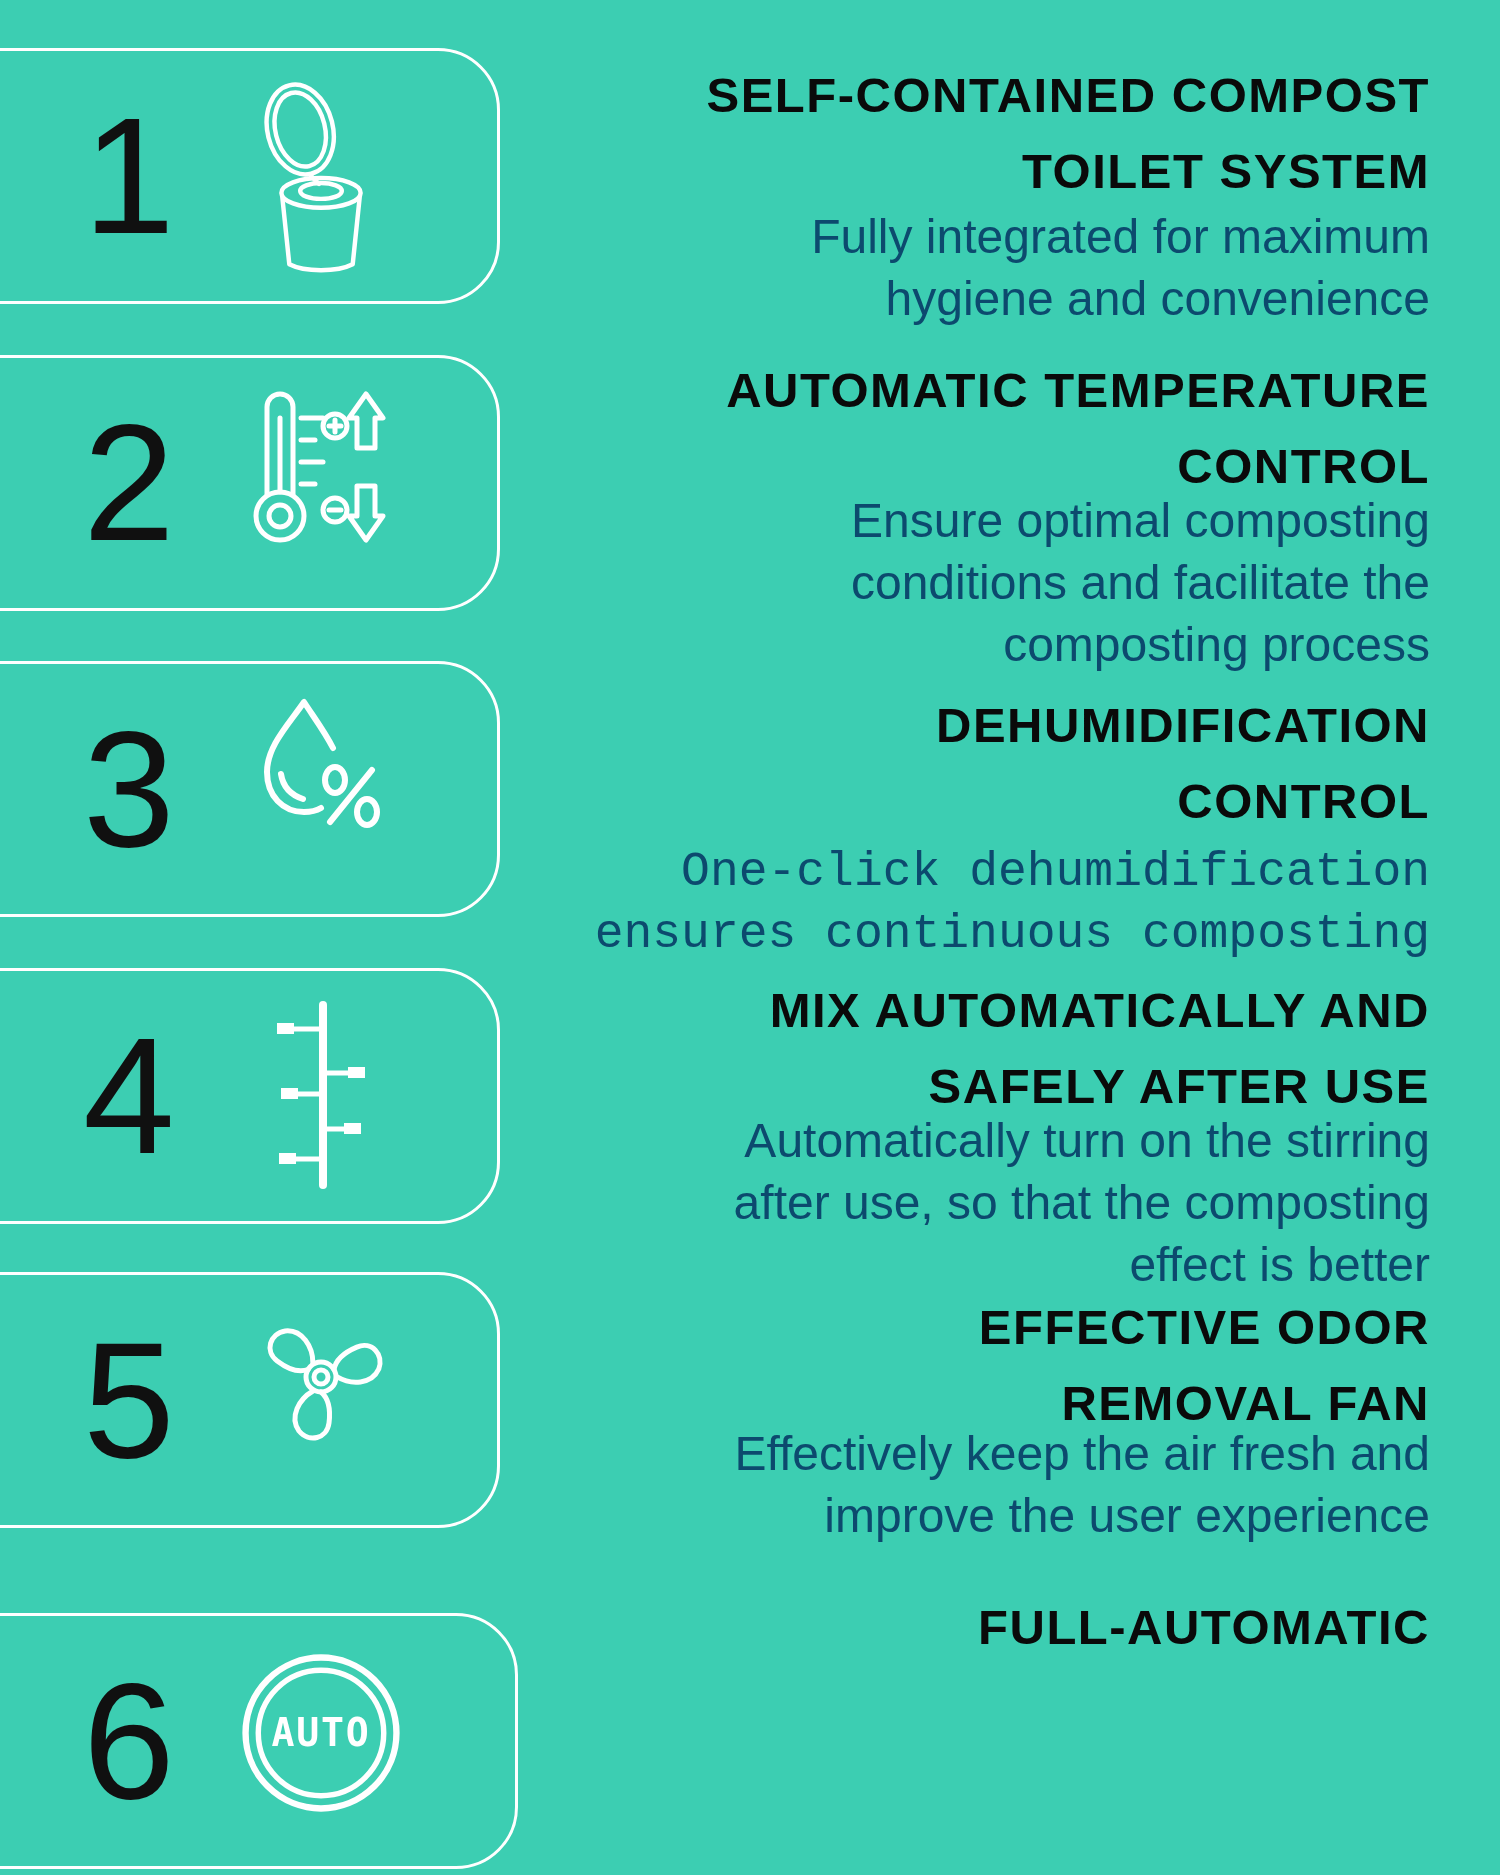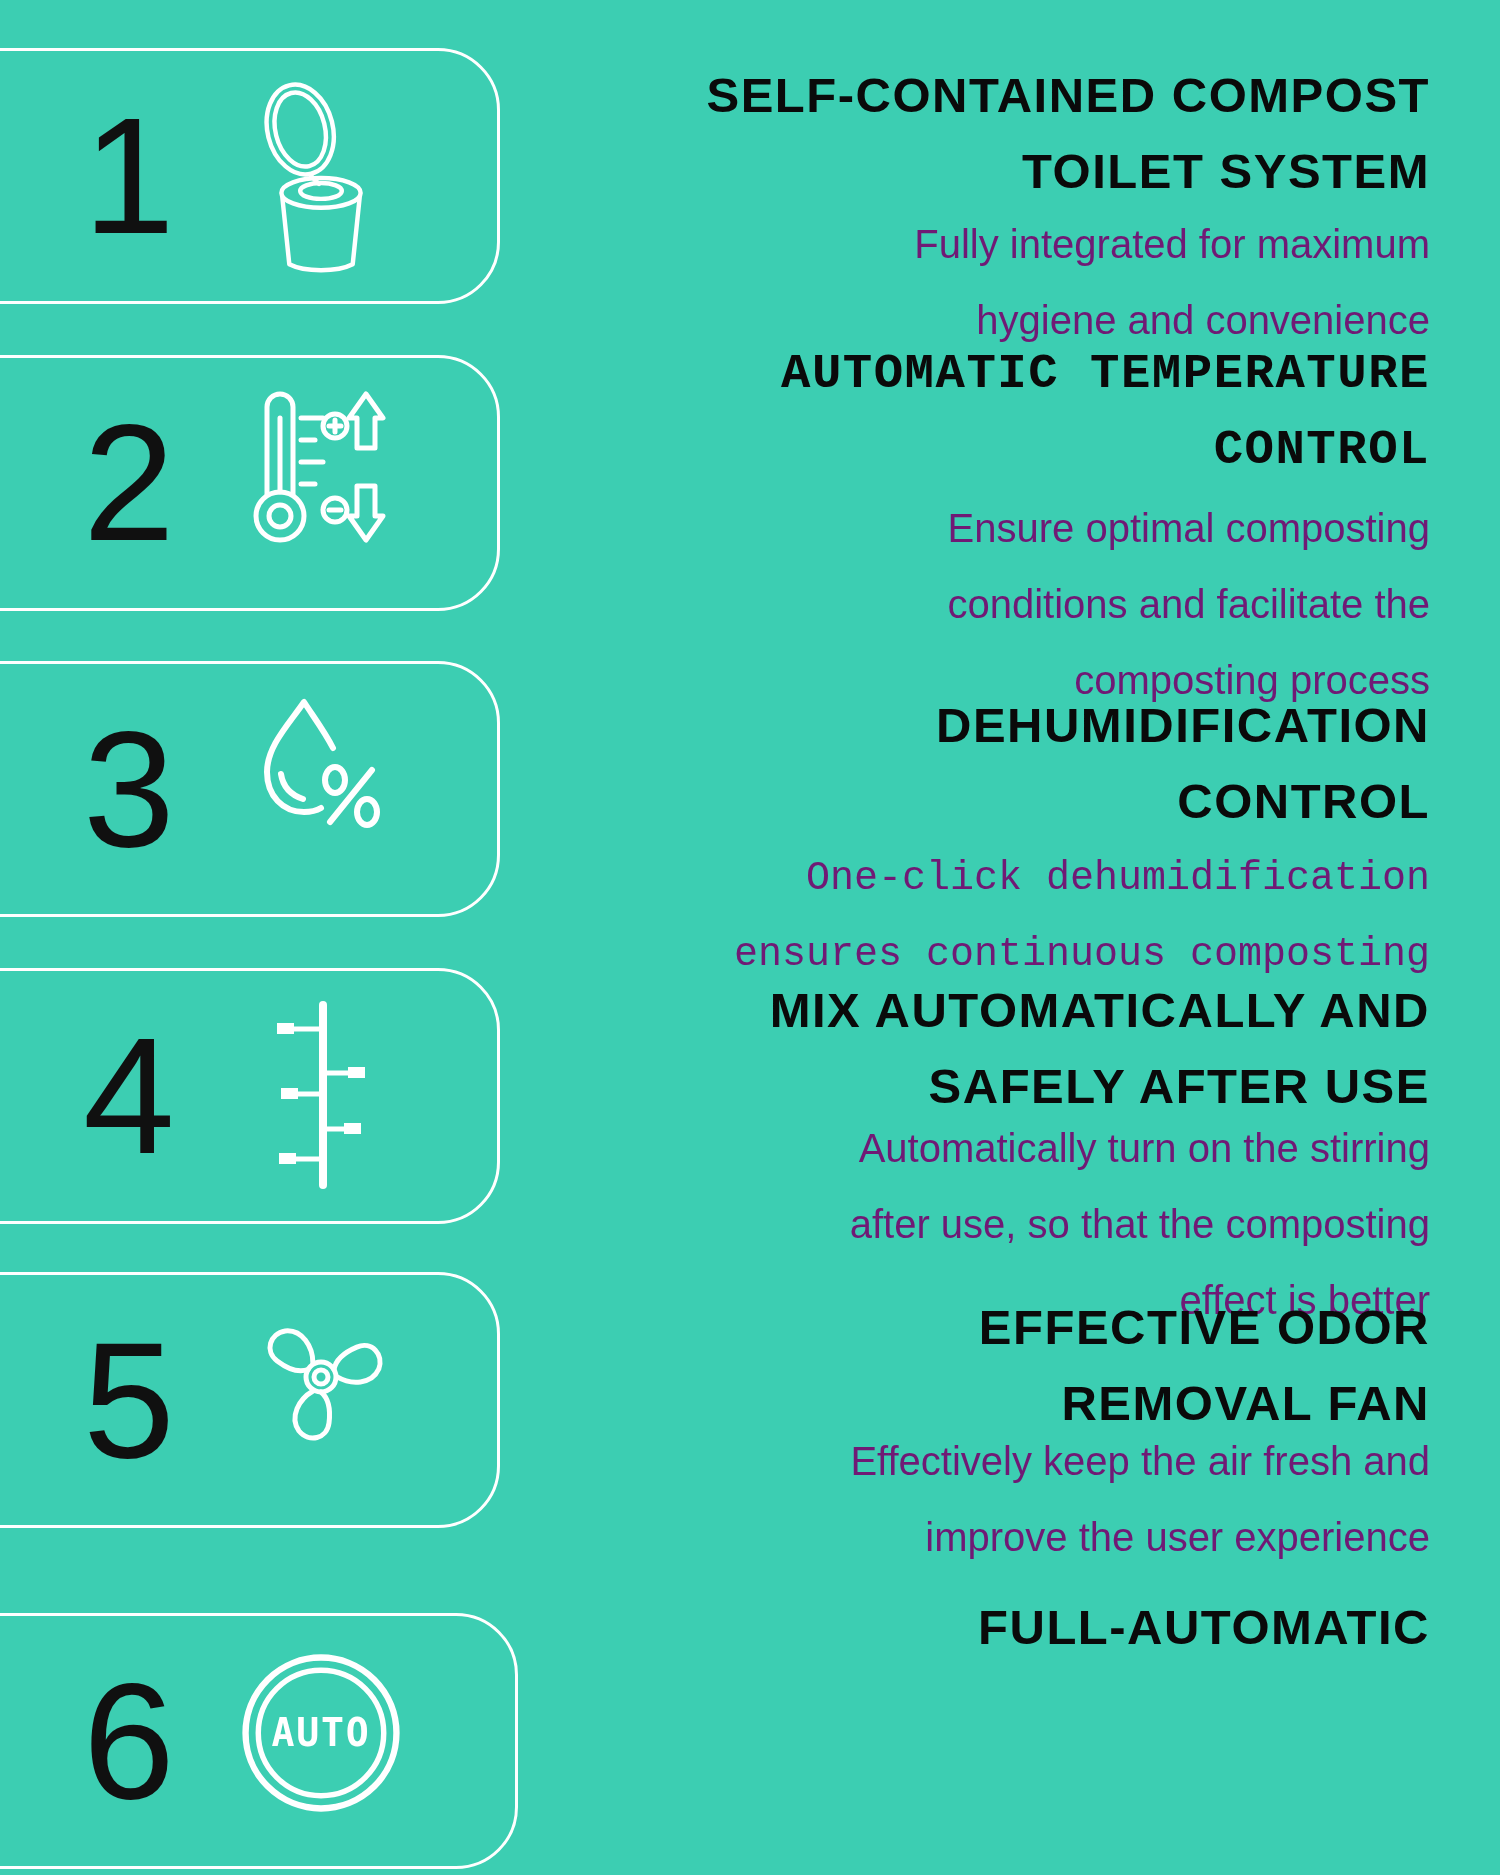--- a/index.html
+++ b/index.html
@@ -45,26 +45,26 @@
   .title{
     position:absolute;right:70px;width:1100px;
     text-align:right;
     font-size:49px;font-weight:bold;letter-spacing:1.5px;
     line-height:76px;color:#0A0A0A;
     white-space:pre-line;
   }
   .desc{
     position:absolute;right:70px;width:1100px;
     text-align:right;
-    font-size:40px;font-weight:400;
-    line-height:76px;color:#701a75;
+    font-size:48px;font-weight:400;
+    line-height:62px;color:#0c4a6e;
     white-space:pre-line;
   }
   .t-1{top:57px;}  .d-1{top:206px;}
-  .t-2{top:336px;font-family:Liberation Mono, monospace;} .d-2{top:490px;}
+  .t-2{top:352px;} .d-2{top:490px;}
   .t-3{top:662px;margin-top:25px;} .d-3{top:841px;font-family:Liberation Mono, monospace;}
   .t-4{top:972px;} .d-4{top:1110px;}
   .t-5{top:1289px;}.d-5{top:1423px;}
   .t-6{top:1589px;}.d-6{top:1660px;}
   .auto-text{
     font-family:"DejaVu Sans Mono",monospace;
     font-weight:bold;
     letter-spacing:2px;
   }
 </style>

